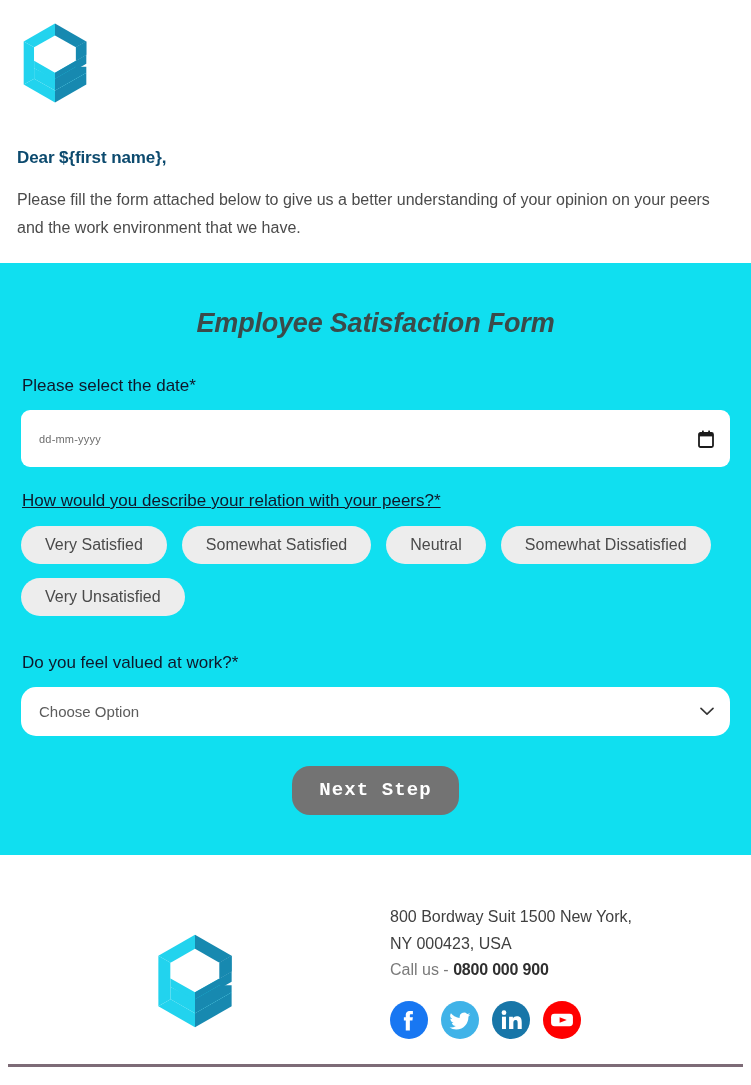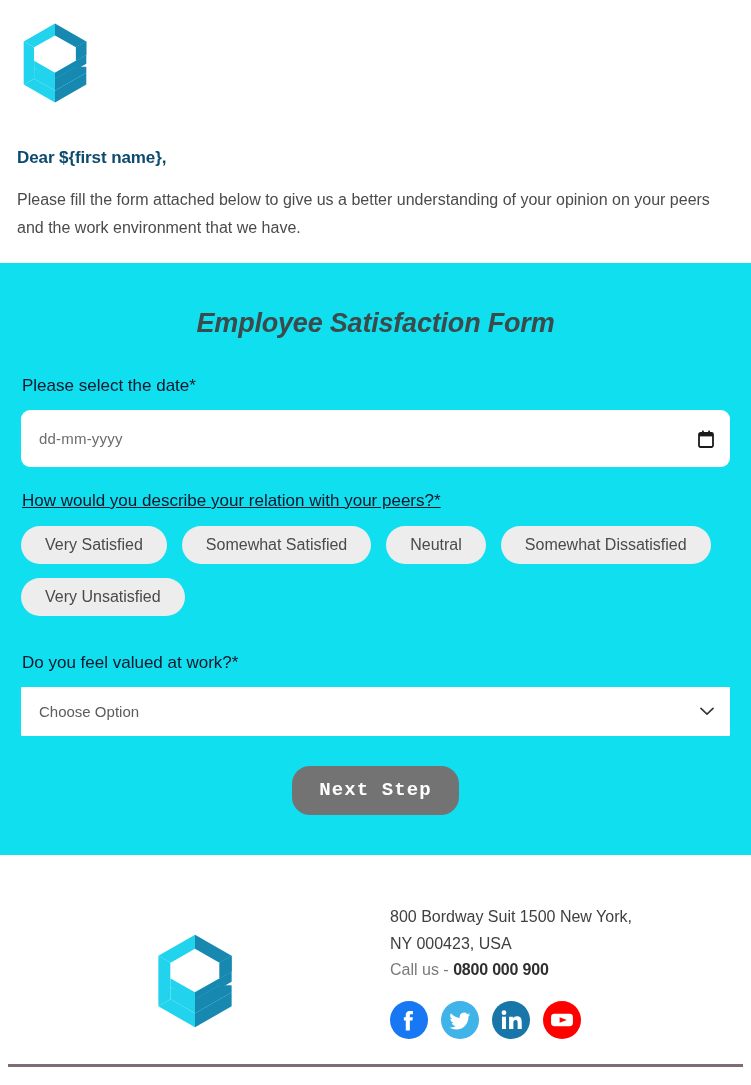--- a/index.html
+++ b/index.html
@@ -107,21 +107,21 @@
     margin-top: 13px;
     height: 57px;
     background: #ffffff;
     border-radius: 9px;
     box-sizing: border-box;
     display: flex;
     align-items: center;
     padding: 0 16px 0 18px;
   }
   .date-placeholder {
-    font-size: 15px;
+    font-size: 11px;
     color: #6d6d6d;
     letter-spacing: 0.2px;
     flex: 1;
   }
   .calendar-icon { width: 16px; height: 18px; display: block; }
 
   .pill-row {
     margin-top: 14px;
     display: flex;
     flex-wrap: wrap;
@@ -141,21 +141,21 @@
     display: inline-flex;
     align-items: center;
     justify-content: center;
   }
 
   .select-wrap {
     position: relative;
     margin-top: 13px;
     height: 49px;
     background: #ffffff;
-    border-radius: 1px;
+    border-radius: 15px;
     box-sizing: border-box;
     display: flex;
     align-items: center;
     padding: 0 16px 0 18px;
     cursor: pointer;
   }
   .select-value {
     font-size: 15px;
     color: #5c5c5c;
     flex: 1;

